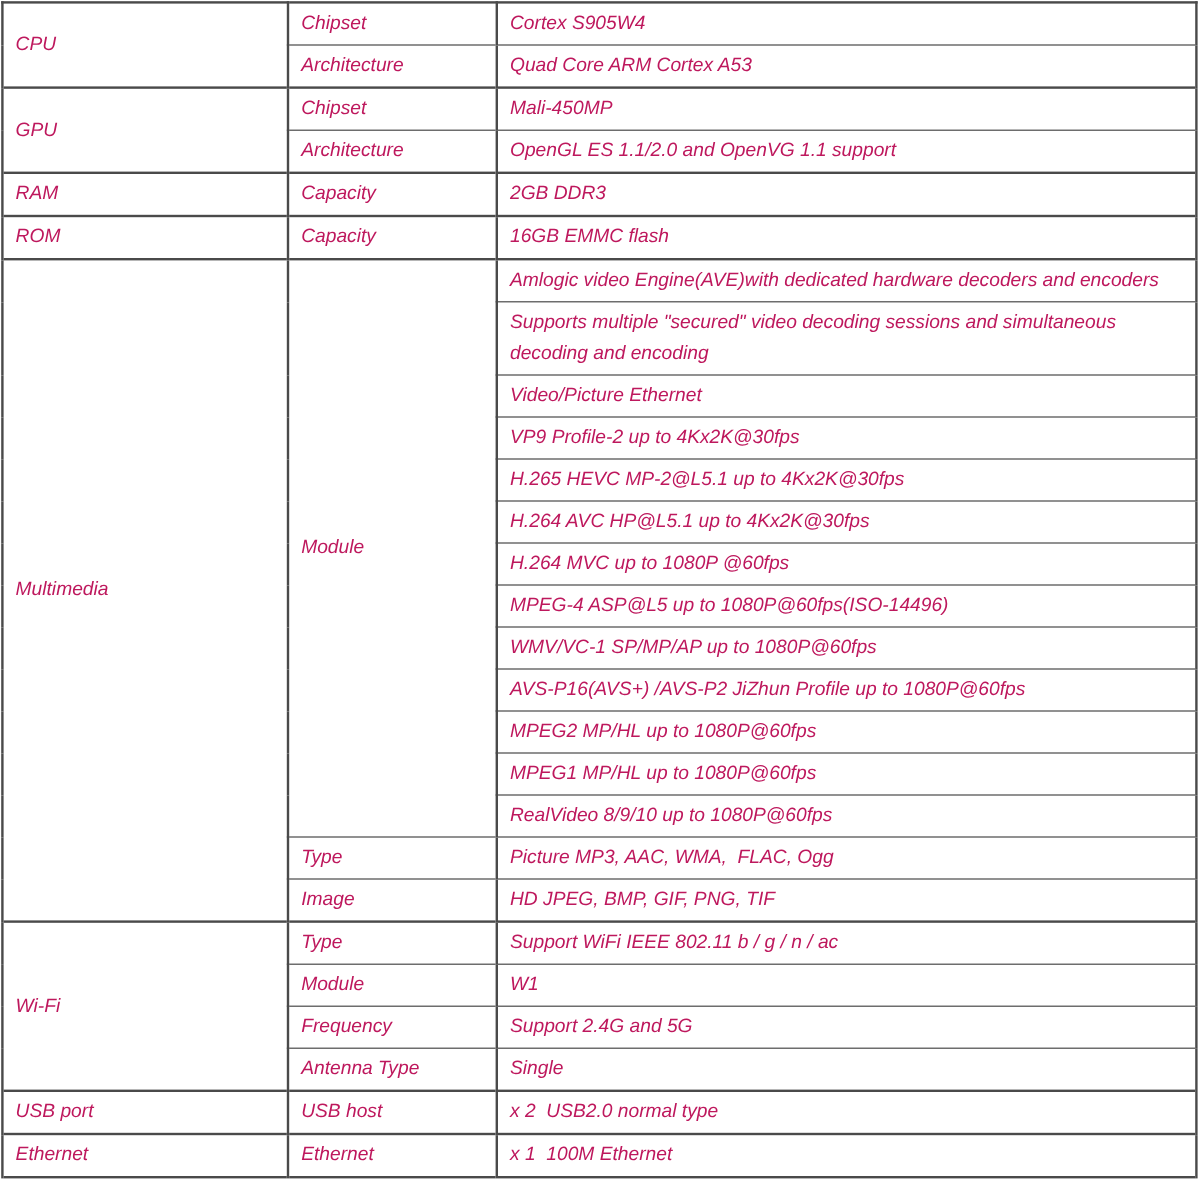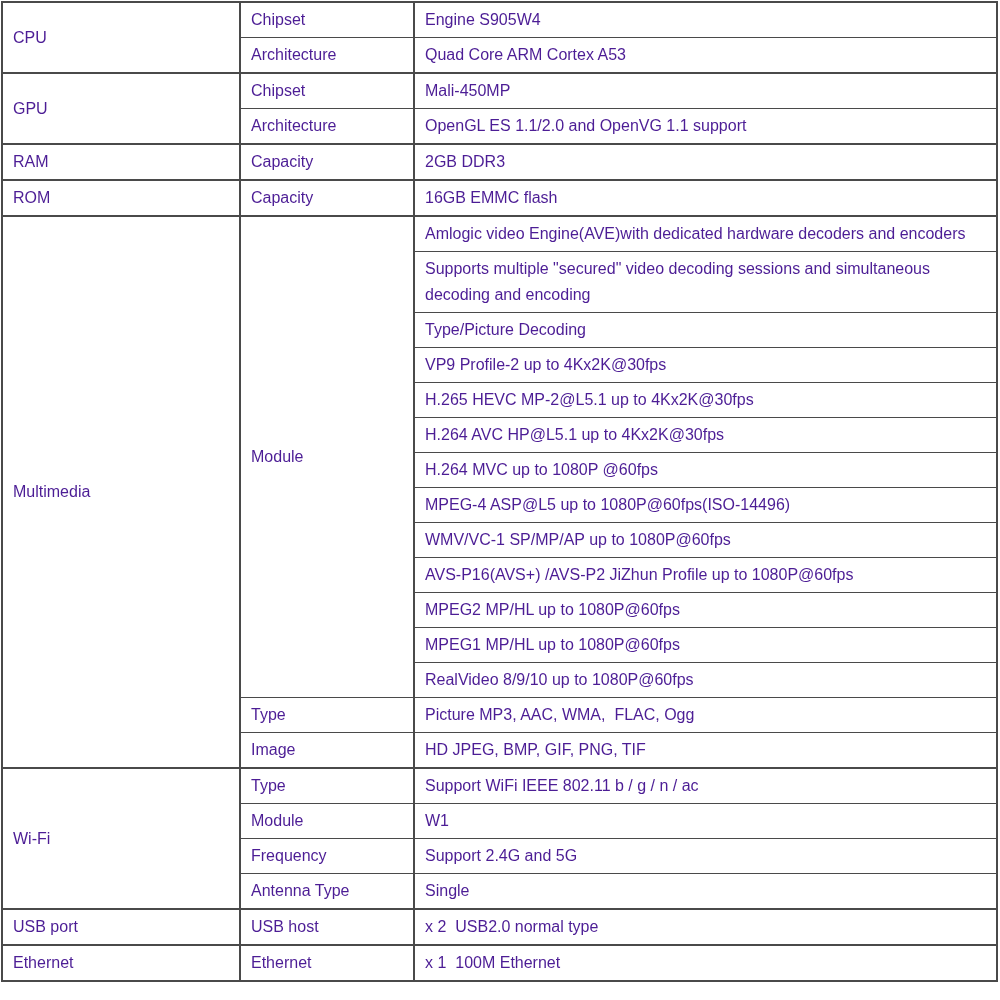--- a/index.html
+++ b/index.html
@@ -21,25 +21,26 @@
     width: 997px;
     border: 2px solid #4a4a4a;
   }
   table.spec-table td {
     border: 2px solid #4a4a4a;
     border-top-width: 1px;
     border-bottom-width: 1px;
     padding: 4px 10px;
     font-size: 16px;
     line-height: 26px;
-    color: #4c1d95;
+    color: #be185d;
     vertical-align: middle;
     white-space: pre-wrap;
     word-wrap: break-word;
     overflow: hidden;
+    font-style: italic;
   }
   table.spec-table tr.group-start > td {
     border-top-width: 2px;
   }
   table.spec-table td.cat {
     
   }
 </style>
 </head>
 <body>
@@ -49,21 +50,21 @@
     <colgroup>
       <col style="width:238px">
       <col style="width:174px">
       <col>
     </colgroup>
     <tbody>
 
       <tr class="group-start">
         <td class="cat" rowspan="2">CPU</td>
         <td class="lab">Chipset</td>
-        <td class="val">Engine S905W4</td>
+        <td class="val">Cortex S905W4</td>
       </tr>
       <tr>
         <td class="lab">Architecture</td>
         <td class="val">Quad Core ARM Cortex A53</td>
       </tr>
 
       <tr class="group-start">
         <td class="cat" rowspan="2">GPU</td>
         <td class="lab">Chipset</td>
         <td class="val">Mali-450MP</td>
@@ -87,21 +88,21 @@
 
       <tr class="group-start">
         <td class="cat" rowspan="15">Multimedia</td>
         <td class="lab" rowspan="13">Module</td>
         <td class="val">Amlogic video Engine(AVE)with dedicated hardware decoders and encoders</td>
       </tr>
       <tr>
         <td class="val">Supports multiple "secured" video decoding sessions and simultaneous decoding and encoding</td>
       </tr>
       <tr>
-        <td class="val">Type/Picture Decoding</td>
+        <td class="val">Video/Picture Ethernet</td>
       </tr>
       <tr>
         <td class="val">VP9 Profile-2 up to 4Kx2K@30fps</td>
       </tr>
       <tr>
         <td class="val">H.265 HEVC MP-2@L5.1 up to 4Kx2K@30fps</td>
       </tr>
       <tr>
         <td class="val">H.264 AVC HP@L5.1 up to 4Kx2K@30fps</td>
       </tr>

